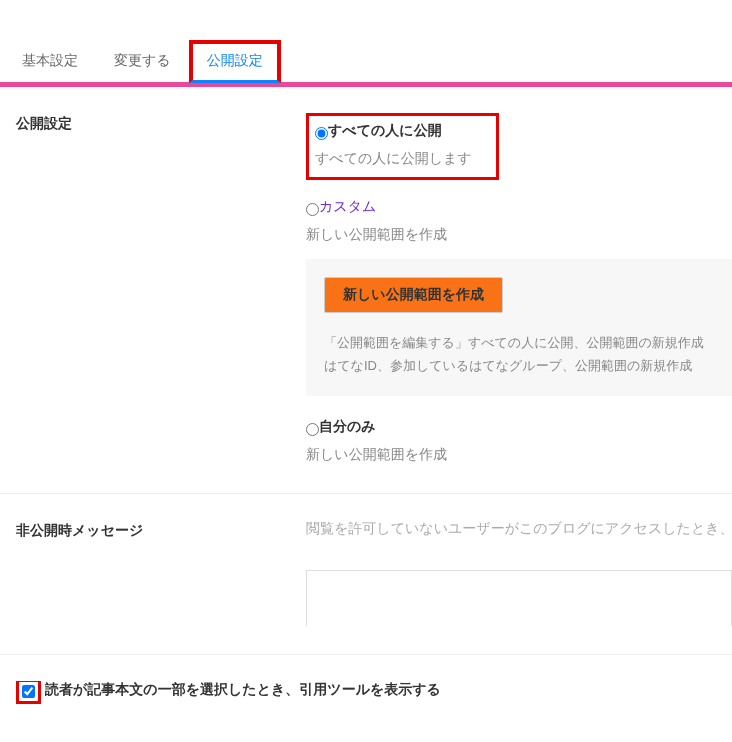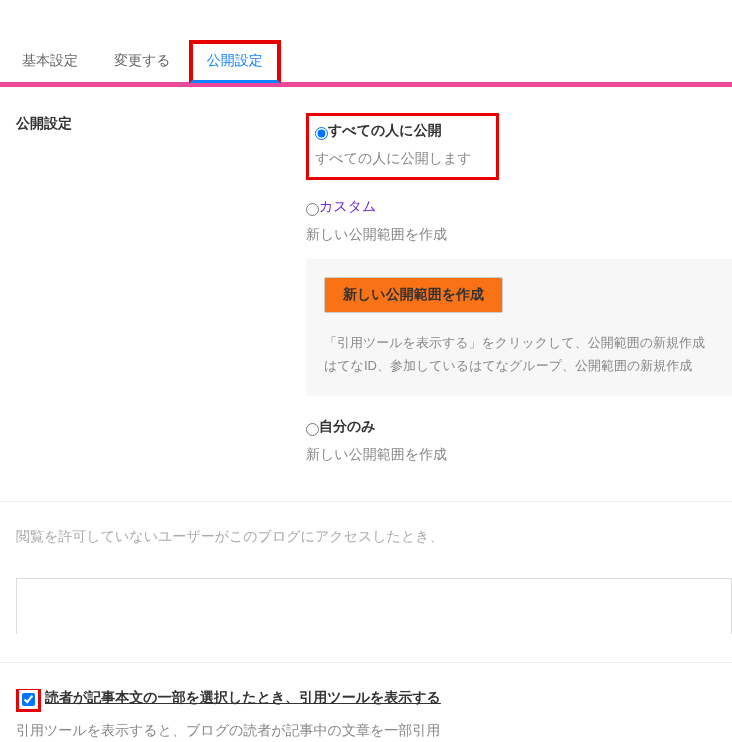--- a/index.html
+++ b/index.html
@@ -111,21 +111,20 @@
       border: 1px solid #ddd;
       min-height: 56px;
       border-bottom: none;
       width: 100%;
     }
     .checkbox-row {
       display: flex;
       align-items: flex-start;
       gap: 4px;
       margin-bottom: 10px;
-      text-decoration: underline;
     }
     .checkbox-highlight {
       border: 3px solid #e60000;
       padding: 3px;
       display: inline-flex;
       align-items: center;
       justify-content: center;
       margin-top: -2px;
     }
     .checkbox-highlight input {
@@ -179,51 +178,51 @@
 
     <div class="radio-group">
       <div class="radio-label-row">
         <input type="radio" name="visibility" style="">
         <span class="radio-label" style="color:#6d28d9;font-weight:normal;">カスタム</span>
       </div>
       <div class="radio-desc">新しい公開範囲を作成</div>
       <div class="custom-panel">
         <button class="panel-button">新しい公開範囲を作成</button>
         <div class="panel-text">
-          <span>「引用ツールを表示する」をクリックして、公開範囲の新規作成</span><br>
+          <span>「公開範囲を編集する」すべての人に公開、公開範囲の新規作成</span><br>
           <span>はてなID、参加しているはてなグループ、公開範囲の新規作成</span>
         </div>
       </div>
     </div>
 
-    <div class="radio-group" style="margin-bottom:8px;">
+    <div class="radio-group" style="margin-bottom:0;">
       <div class="radio-label-row">
         <input type="radio" name="visibility" style="">
         <span class="radio-label">自分のみ</span>
       </div>
       <div class="radio-desc">新しい公開範囲を作成</div>
     </div>
 
   </div>
 </div>
 
 <div class="section">
+  <div class="section-label">非公開時メッセージ</div>
   <div class="section-content" style="overflow:hidden;">
     <div class="private-msg-desc">閲覧を許可していないユーザーがこのブログにアクセスしたとき、</div>
     <div class="textarea-box"></div>
   </div>
 </div>
 
 <div class="section">
   <div class="section-content" style="overflow:hidden;">
     <div class="checkbox-row">
       <span class="checkbox-highlight">
         <input type="checkbox" checked="" style="">
       </span>
       <span class="checkbox-label">読者が記事本文の一部を選択したとき、引用ツールを表示する</span>
     </div>
-    <div class="checkbox-desc">引用ツールを表示すると、ブログの読者が記事中の文章を一部引用</div>
   </div>
 </div>
 
 <div class="submit-row">
   <button class="submit-button">変更する</button>
 </div>
 
 </body></html>

